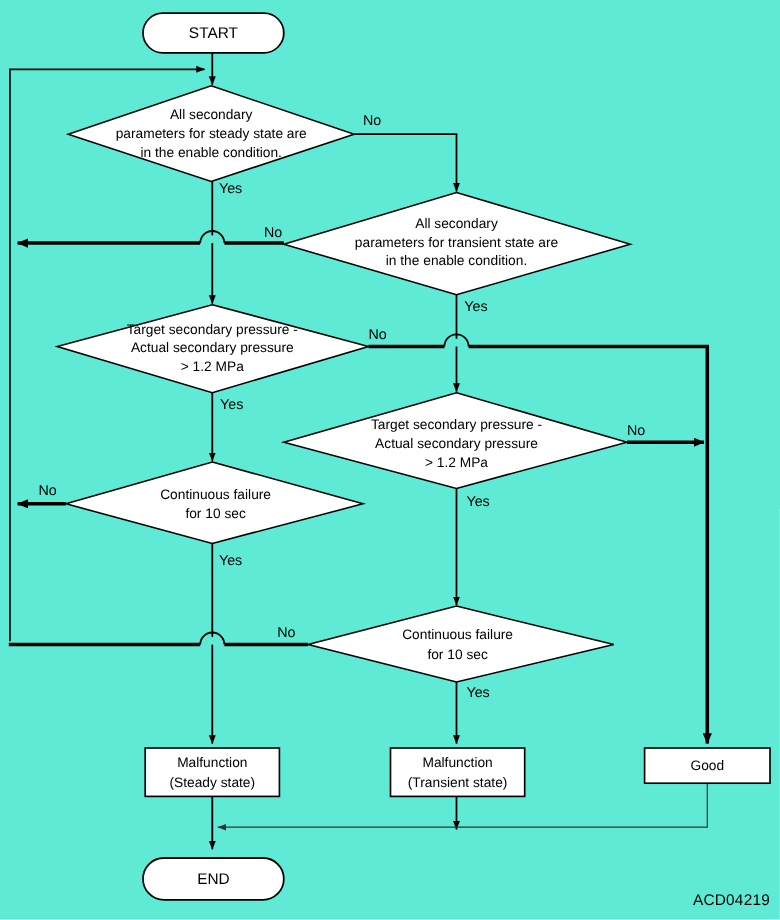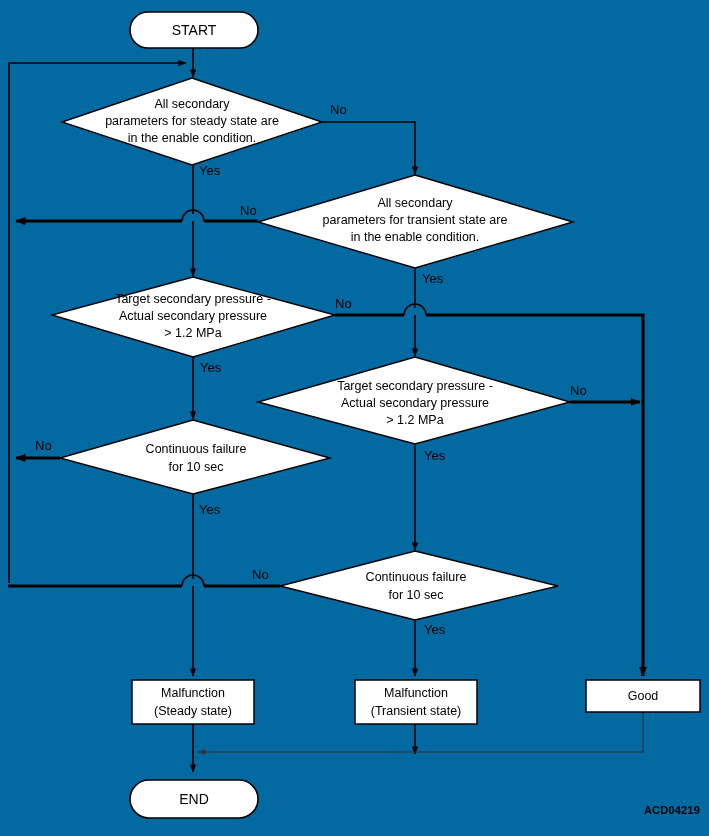--- a/index.html
+++ b/index.html
@@ -8,21 +8,21 @@
     padding: 0;
     background: #ffffff;
   }
   body {
     font-family: "Liberation Sans", sans-serif;
   }
   #page {
     position: relative;
     width: 709px;
     height: 836px;
-    background: #0369a1;
+    background: #5eead4;
     overflow: hidden;
   }
   #flow-svg {
     position: absolute;
     left: 0;
     top: 0;
     width: 709px;
     height: 836px;
   }
   .node-shape {
@@ -66,24 +66,24 @@
     stroke: #333333;
   }
   .hop-arc {
     fill: none;
     stroke: #000000;
     stroke-width: 1.6;
   }
   .diagram-code {
     position: absolute;
     right: 9px;
-    bottom: 20px;
-    font-family: "Liberation Sans", sans-serif;
-    font-size: 11px;
-    font-weight: bold;
+    bottom: 10px;
+    font-family: "Liberation Sans", sans-serif;
+    font-size: 14px;
+    font-weight: normal;
     color: #000000;
     letter-spacing: 0.2px;
   }
 </style>
 </head>
 <body>
 
 <div id="page">
 
   <svg id="flow-svg" viewBox="0 0 709 836">

